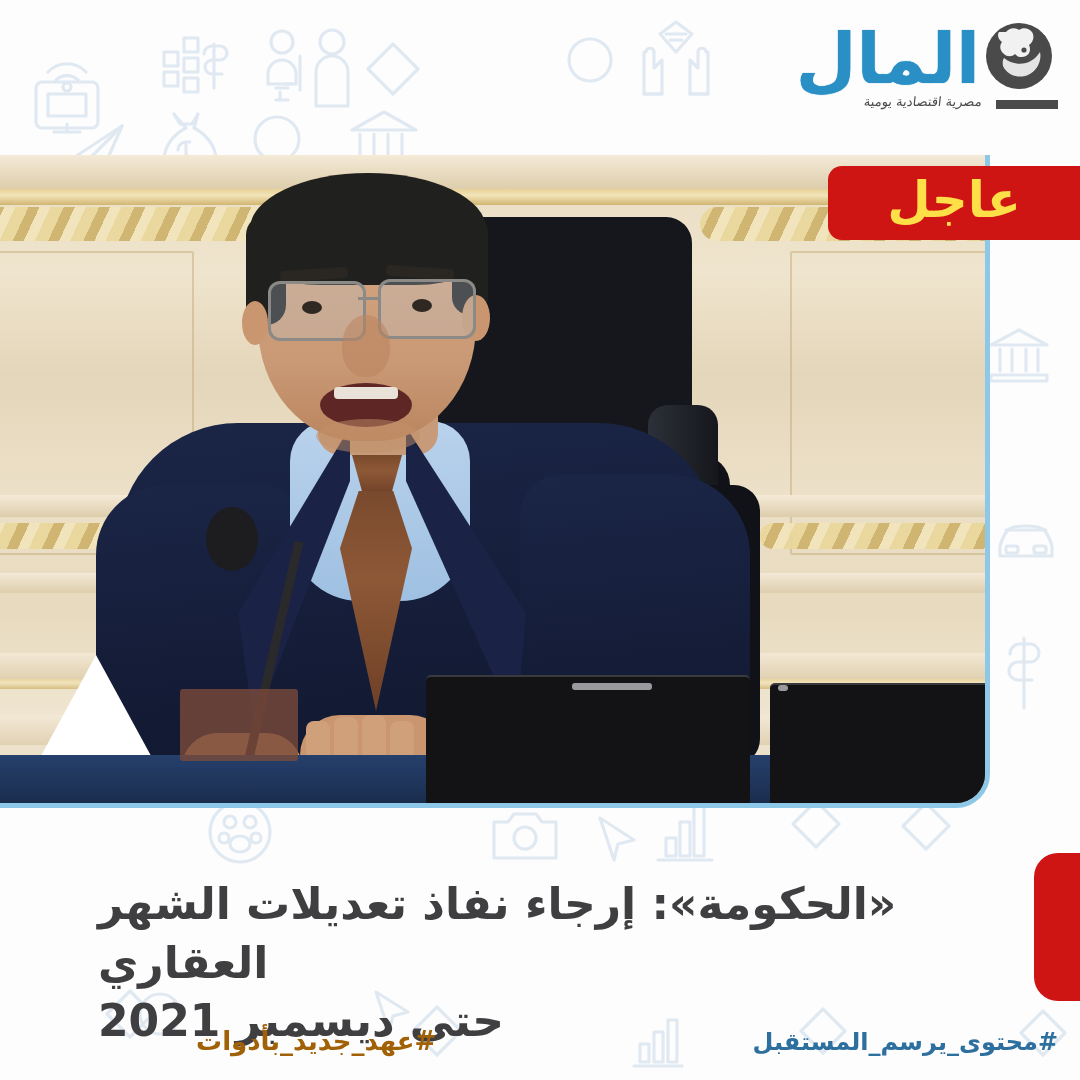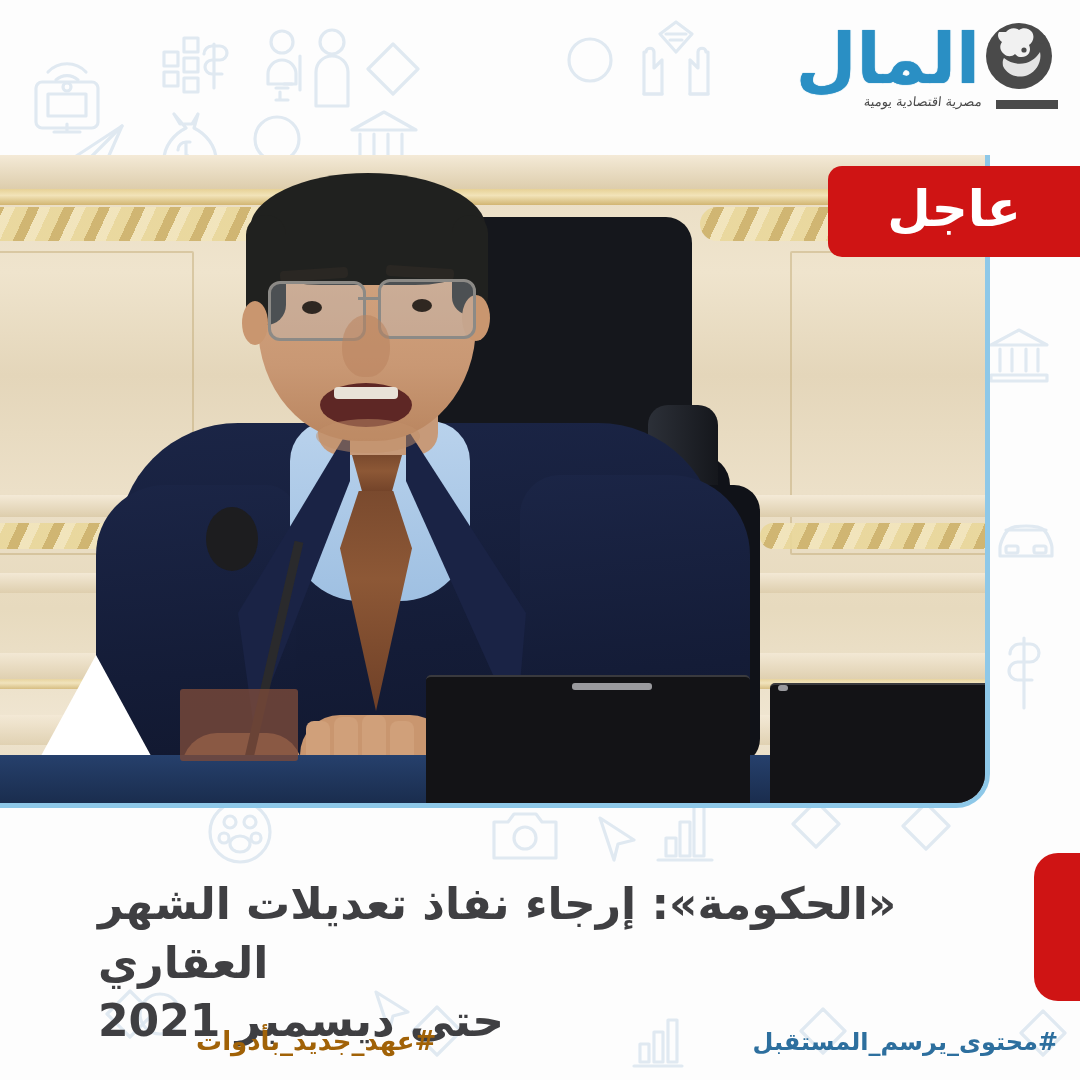--- a/index.html
+++ b/index.html
@@ -33,22 +33,22 @@
     font-size:13px;color:#4a4a4a;direction:rtl;letter-spacing:.5px;
     font-family:"DejaVu Sans","Liberation Sans",sans-serif;
     transform:skewX(-6deg);
   }
   .tag-row{display:flex;align-items:center;gap:8px;}
   .tag-bar{width:62px;height:9px;background:#4a4a4a;}
 
   
   .breaking{
     position:absolute;top:166px;right:0;z-index:7;
-    background:#cf1414;color:#ffffff;
-    width:252px;height:91px;
+    background:#cf1414;color:#fde047;
+    width:252px;height:74px;
     border-radius:14px 0 0 14px;
     display:flex;align-items:center;justify-content:center;
     direction:rtl;
   }
   .breaking span{
     font-size:50px;font-weight:700;letter-spacing:1px;line-height:1;
     padding-bottom:6px;
   }
 
   

